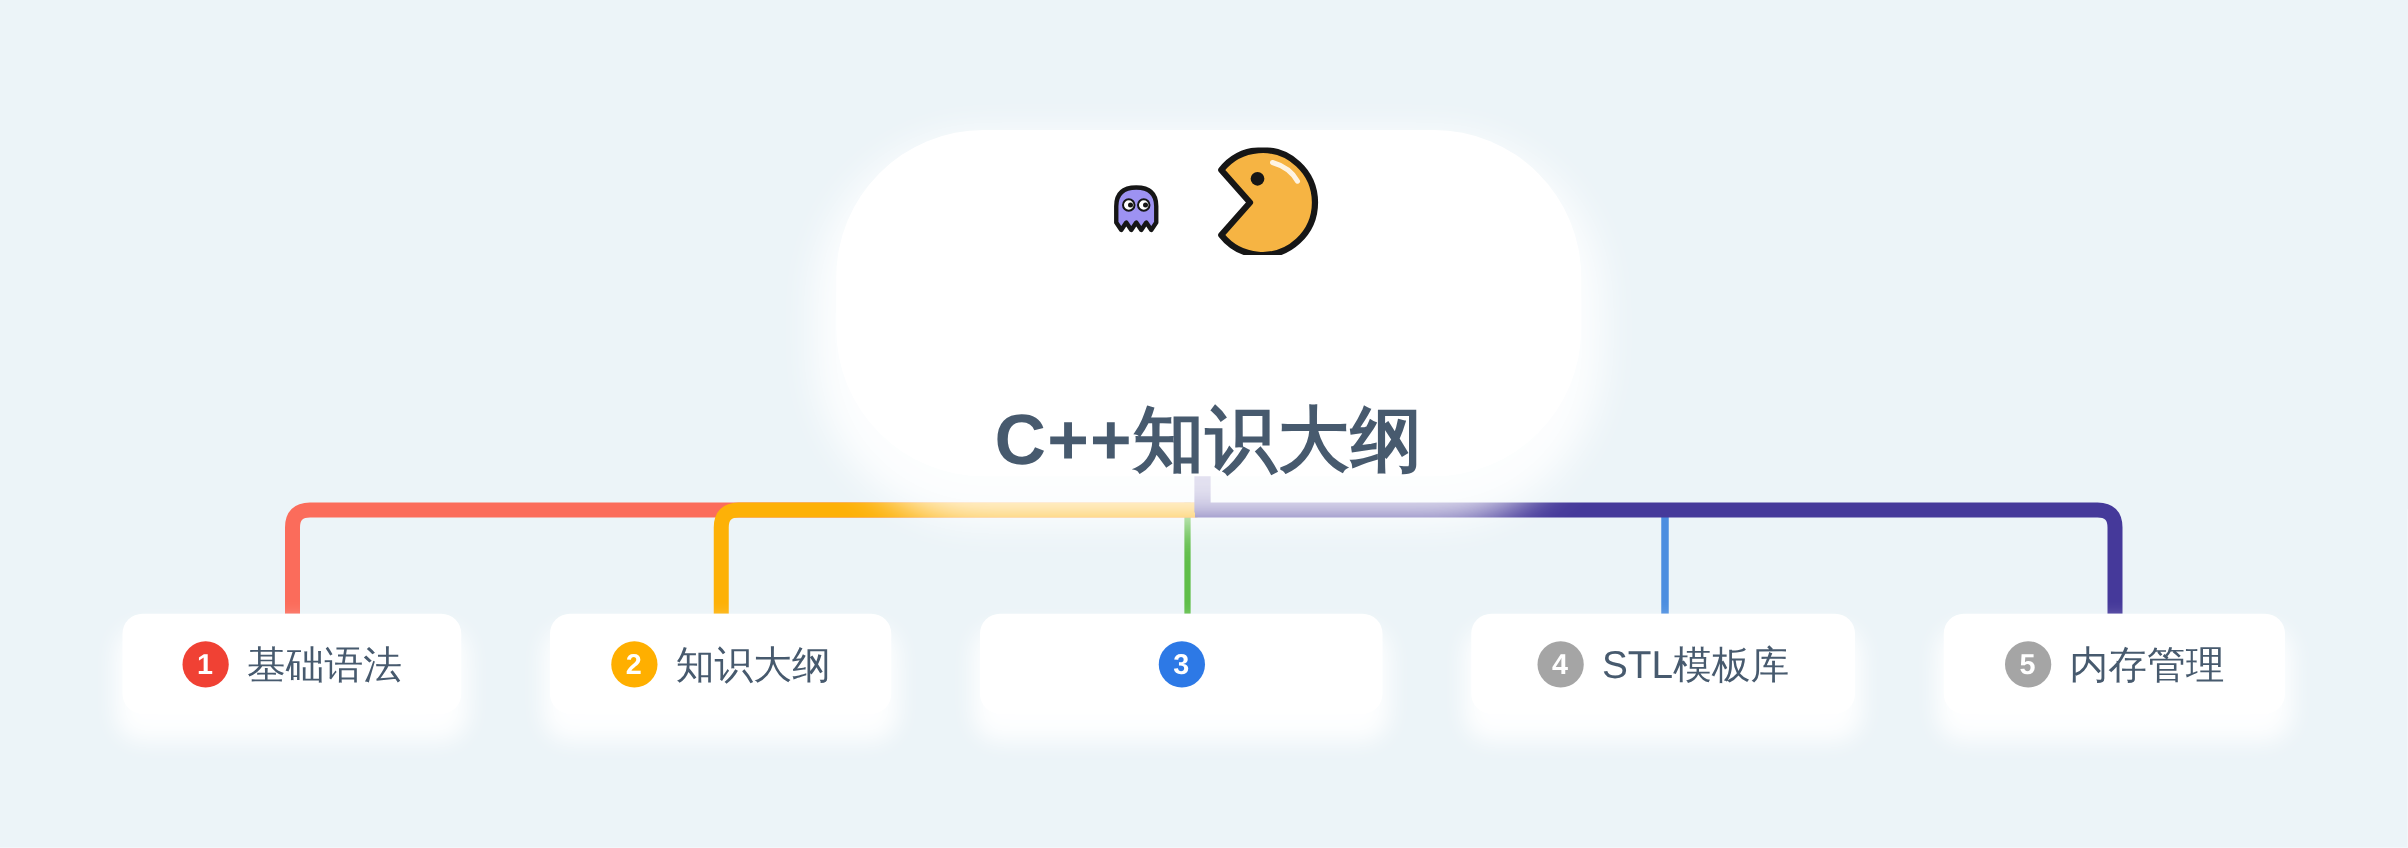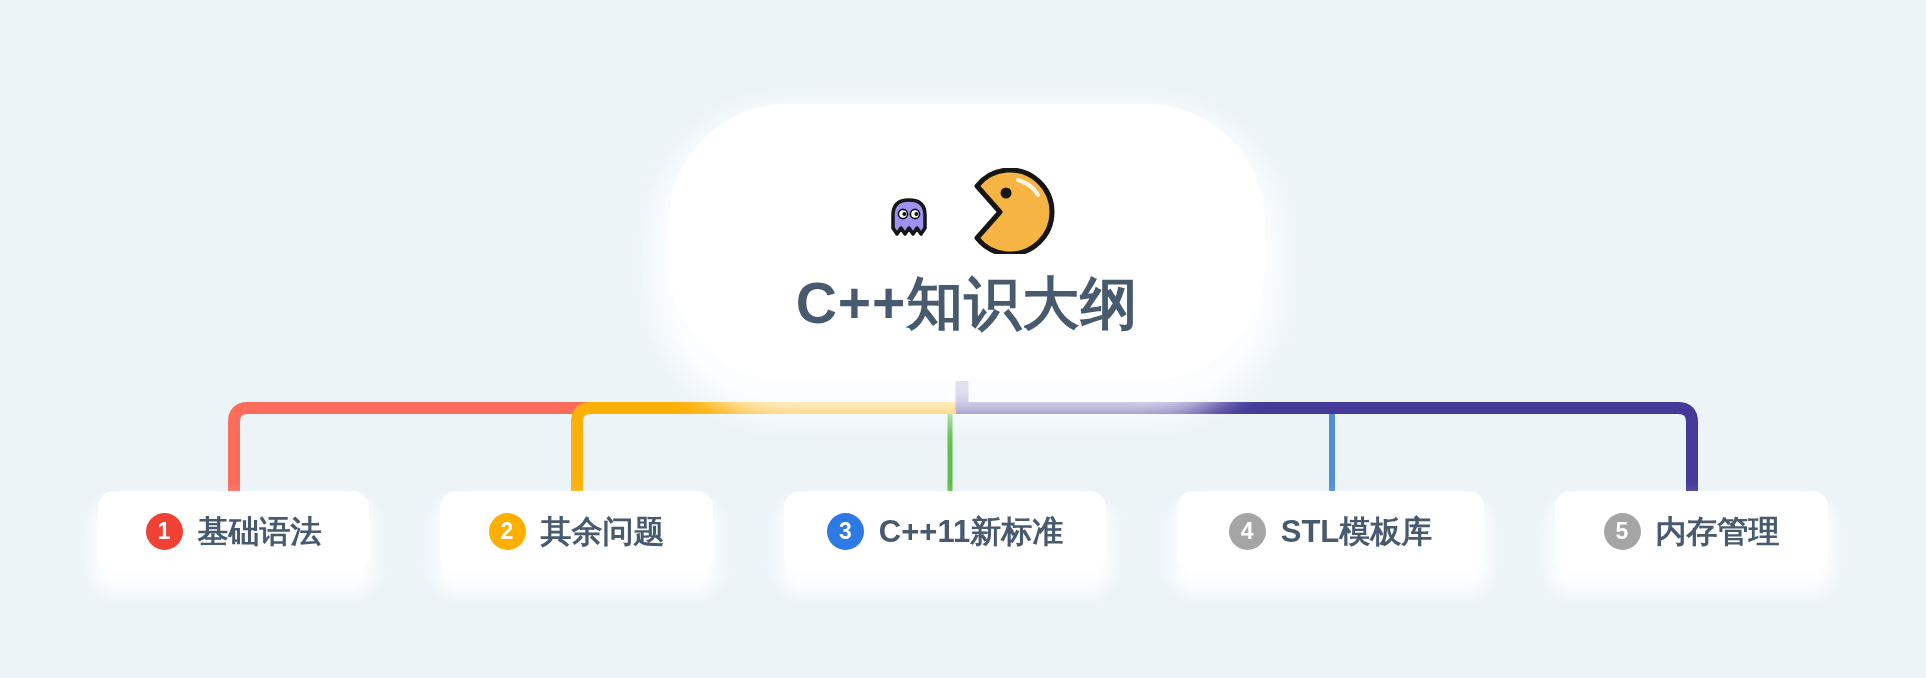--- a/index.html
+++ b/index.html
@@ -16,21 +16,21 @@
     display:block;
   }
   .root-node {
     position:absolute;
     left:669px; top:104px;
     width:596px; height:277px;
     background:#ffffff;
     border-radius:118px;
     box-shadow:0 20px 30px 18px rgba(255,255,255,0.85);
     display:flex; flex-direction:column;
-    align-items:center; justify-content:center;
+    align-items:center; justify-content:space-between;
     gap:21px;
     padding-top:14px; box-sizing:border-box;
   }
   .root-icon { width:172px; height:86px; margin-left:14px; }
   .root-title {
     font-size:57px;
     font-weight:bold;
     color:#475A6E;
     letter-spacing:1px;
     line-height:1;
@@ -55,21 +55,21 @@
     width:37px; height:37px;
     border-radius:50%;
     color:#ffffff;
     font-size:23px; font-weight:bold;
     display:flex; align-items:center; justify-content:center;
     flex:0 0 auto;
     line-height:1;
   }
   .topic-label {
     font-size:31px;
-    font-weight:bold;
+    font-weight:normal;
     color:#475A6E;
     white-space:nowrap;
     line-height:1;
   }
 </style>
 </head>
 <body>
 
 <div class="canvas" style="background: rgb(236, 244, 248);">
 
@@ -110,26 +110,25 @@
     <div class="root-title">C++知识大纲</div>
   </div>
 
   <div class="topic-node topic-1">
     <span class="badge" style="background: rgb(240, 65, 52);">1</span>
     <span class="topic-label">基础语法</span>
   </div>
 
   <div class="topic-node topic-2">
     <span class="badge" style="background: rgb(255, 175, 0);">2</span>
-    <span class="topic-label">其余问题</span>
+    <span class="topic-label">知识大纲</span>
   </div>
 
   <div class="topic-node topic-3">
     <span class="badge" style="background: rgb(45, 121, 230);">3</span>
-    <span class="topic-label">C++11新标准</span>
   </div>
 
   <div class="topic-node topic-4">
     <span class="badge" style="background: rgb(165, 165, 165);">4</span>
     <span class="topic-label">STL模板库</span>
   </div>
 
   <div class="topic-node topic-5">
     <span class="badge" style="background: rgb(165, 165, 165);">5</span>
     <span class="topic-label">内存管理</span>

